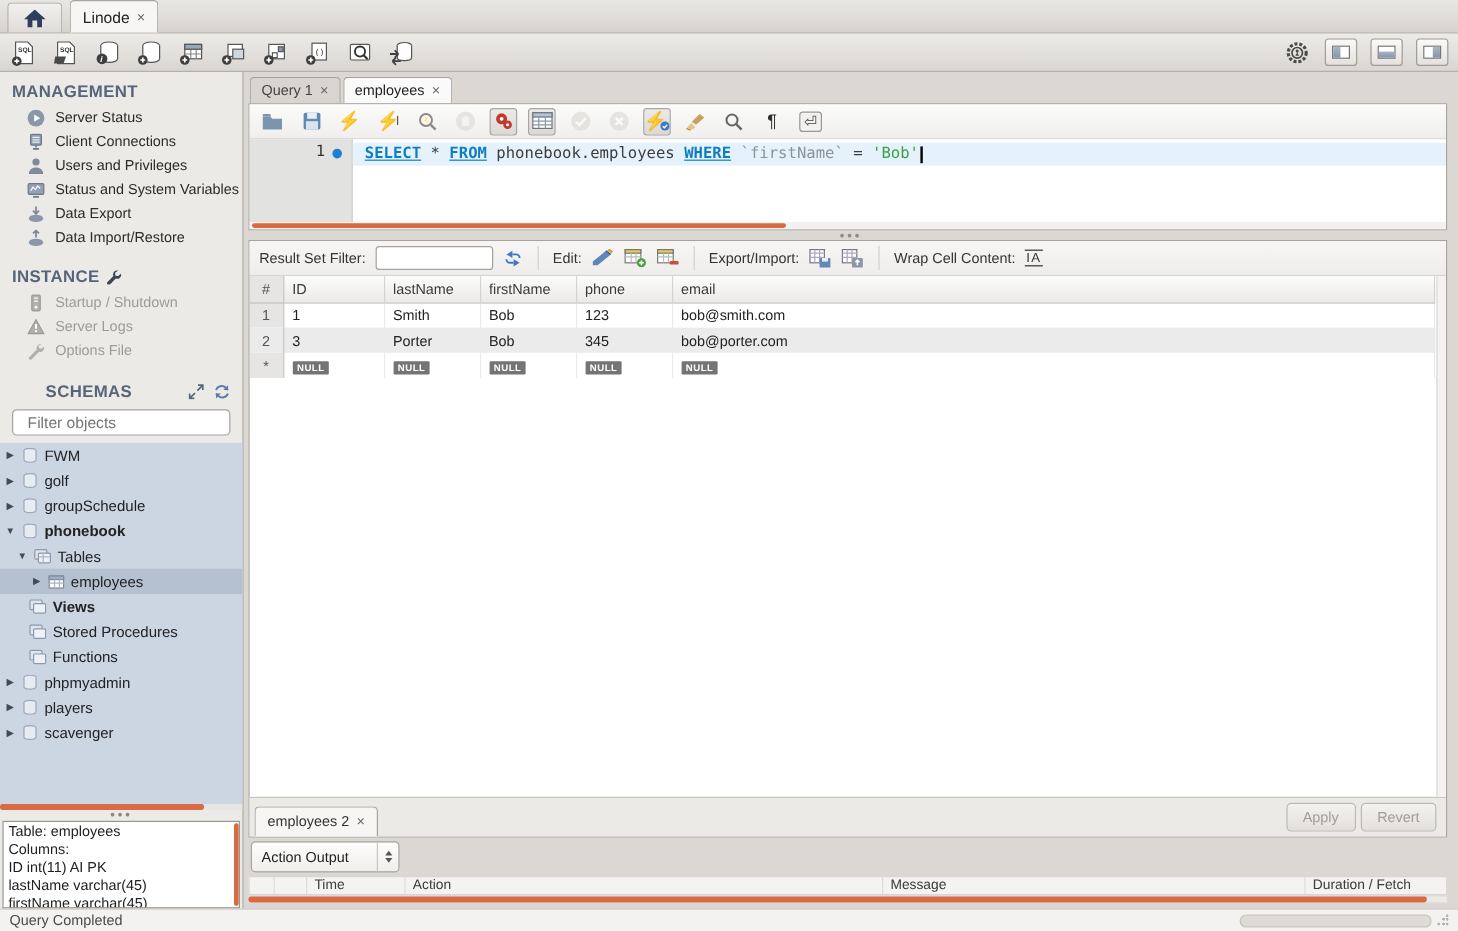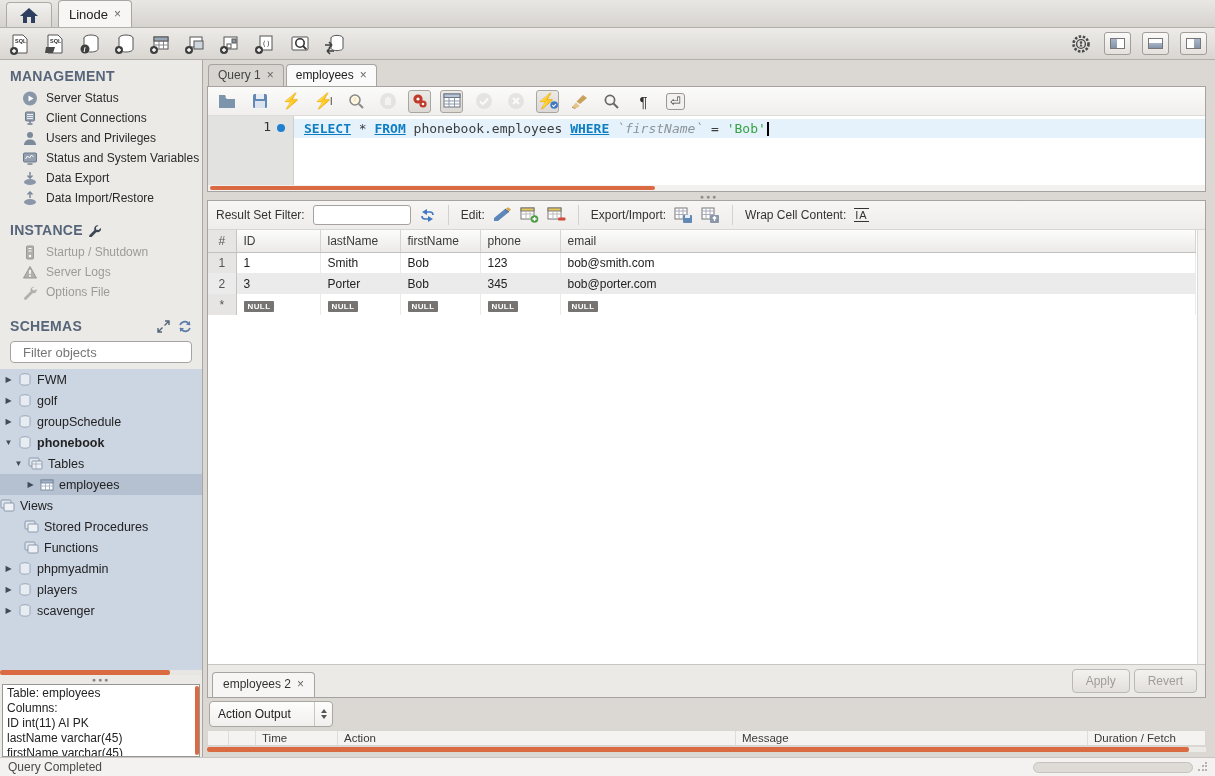--- a/index.html
+++ b/index.html
@@ -89,21 +89,21 @@
   .bolt { font-size:15px; color:#f3b41f; text-shadow:0 0 1px #c98a00; }
   .codewrap { flex:1; display:flex; font-family:"DejaVu Sans Mono",monospace; font-size:13px; }
   .gutter { width:86px; background:#e2e2e1; border-right:1px solid #d0cfcd; padding-top:3px;
     display:flex; justify-content:flex-end; align-items:flex-start; gap:6px; padding-right:8px;
     color:#333; }
   .gutter .dot { width:8px; height:8px; border-radius:50%; background:#1f7fd1; margin-top:5px; }
   .codelines { flex:1; padding-top:3px; }
   .codeline1 { background:#e5f2fc; height:19px; padding-left:10px; white-space:pre; display:flex; align-items:center; }
   .kw { color:#0e7ec2; font-weight:bold;text-decoration:underline; }
   .pl { color:#3c3c3c; }
-  .id { color:#8c9499;font-style:italic; }
+  .id { color:#8c9499; }
   .str { color:#36a344; }
   .caret { display:inline-block; width:2px; height:14px; background:#000; margin-left:1px; }
   .edscroll { height:6px; background:#f2f1ef; position:relative; }
   .edscroll .thumb { position:absolute; left:2px; top:1px; height:4px; width:445px;
     background:#d96a42; border-radius:2px; }
   .midsplit { height:8px; display:flex; align-items:center; justify-content:center;
     color:#908d8a; font-size:7px; letter-spacing:2px; }
 
   
   .resultpanel { flex:1; margin:0 9px 0 4px; border:1px solid #a5a2a0; background:#fff;
@@ -361,21 +361,21 @@
         </svg>
       <span>Server Logs</span>
     </div>
     <div class="sideitem disabled">
       <svg width="15" height="15" viewBox="0 0 15 15">
           <path d="M12 2a3.2 3.2 0 00-3.8 4.3L2 12.5a1.3 1.3 0 101.9 1.9l6.2-6.2A3.2 3.2 0 0014 4l-2 1.6-2-.5-.5-2z" fill="#b2b0ad"></path>
         </svg>
       <span>Options File</span>
     </div>
 
-    <div class="sectitle" style="margin-top:8px;">
+    <div class="sectitle" style="margin-top:8px;margin-left:28px;">
       <span>SCHEMAS</span>
       <span class="hicons">
         <svg width="13" height="13" viewBox="0 0 13 13">
             <path d="M8 1h4v4M12 1L7.5 5.5M5 12H1V8M1 12l4.5-4.5" stroke="#56657a" stroke-width="1.4" fill="none"></path>
           </svg>
         <svg width="14" height="13" viewBox="0 0 14 13">
             <path d="M2 5a5 5 0 018-2l2 2M12 8a5 5 0 01-8 2L2 8" stroke="#5b7ca8" stroke-width="1.7" fill="none"></path>
             <path d="M12 1v4H8M2 12V8h4" fill="#5b7ca8"></path>
           </svg>
       </span>
@@ -432,21 +432,21 @@
       </div>
       <div class="trow sel" style="padding-left:26px;">
         <span class="tw">▶</span>
         <svg width="14" height="12" viewBox="0 0 14 12">
             <rect x="1" y="1" width="12" height="10" fill="#fff" stroke="#7f8da0"></rect>
             <rect x="1" y="1" width="12" height="3" fill="#9fb0c6" stroke="#7f8da0"></rect>
             <path d="M1 7h12M5.5 4v7M9.5 4v7" stroke="#aab5c4"></path>
           </svg>
         <span>employees</span>
       </div>
-      <div class="trow" style="">
+      <div class="trow" style="padding-left:24px;font-weight:bold;">
         <svg width="15" height="13" viewBox="0 0 15 13">
             <rect x="1" y="1" width="10" height="8" rx="1" fill="#dfe5ec" stroke="#8b99ac"></rect>
             <rect x="4" y="4" width="10" height="8" rx="1" fill="#eef1f5" stroke="#8b99ac"></rect>
           </svg>
         <span>Views</span>
       </div>
       <div class="trow" style="padding-left:24px;">
         <svg width="15" height="13" viewBox="0 0 15 13">
             <rect x="1" y="1" width="10" height="8" rx="1" fill="#dfe5ec" stroke="#8b99ac"></rect>
             <rect x="4" y="4" width="10" height="8" rx="1" fill="#eef1f5" stroke="#8b99ac"></rect>

